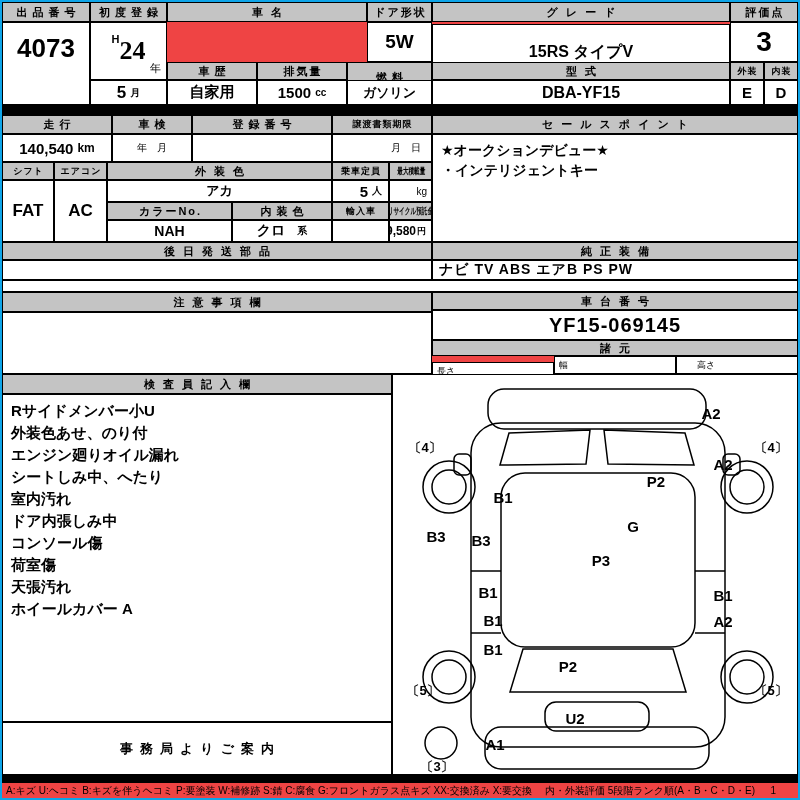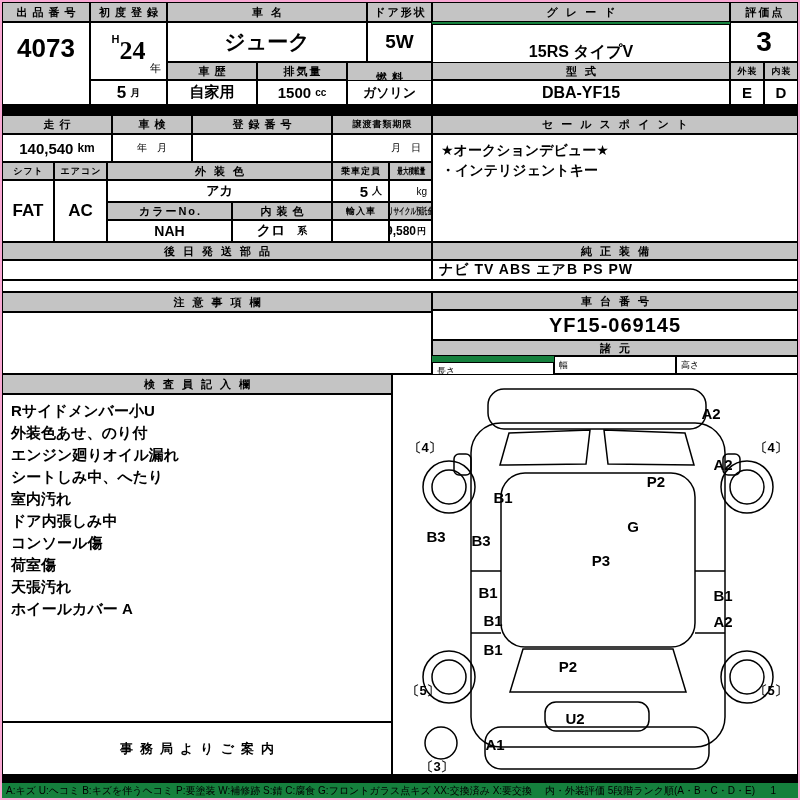--- a/index.html
+++ b/index.html
@@ -1,18 +1,18 @@
 <!DOCTYPE html>
 <html><head>
 <meta charset="utf-8">
 <style>
   * { margin:0; padding:0; box-sizing:border-box; }
   html,body { width:800px; height:800px; }
   body { background:#ffffff; font-family:"Liberation Sans","DejaVu Sans",sans-serif; color:#000; }
-  #sheet { position:relative; width:800px; height:800px; background:#15803d; border:2px solid #f9a8d4; overflow:hidden; }
+  #sheet { position:relative; width:800px; height:800px; background:#ef4444; border:2px solid #0ea5e9; overflow:hidden; }
   .cell { position:absolute; border:1px solid #000; background:#fff; display:flex; align-items:center; justify-content:center; overflow:hidden; }
   .hdr { background:#c4c4c4; font-weight:bold; font-size:11px; letter-spacing:5px; text-indent:5px; }
   .hdr.wide { letter-spacing:8px; text-indent:8px; }
   .hdr.tight { letter-spacing:2px; text-indent:2px; }
   .hdr.xs { font-size:9px; letter-spacing:1px; text-indent:1px; }
   .squeeze { transform:scaleX(.62); white-space:nowrap; letter-spacing:0; }
   .val { font-weight:bold; }
   .left { justify-content:flex-start; }
   .right { justify-content:flex-end; }
   .top-align { align-items:flex-start; }
@@ -46,21 +46,20 @@
     </div>
   <div class="cell val" style="left:88px;top:20px;width:77px;height:58px">
     <span class="era-prefix">H</span>
     <span class="era-year">24</span>
     <span class="corner-unit">年</span>
   </div>
   <div class="cell val" style="left:88px;top:78px;width:77px;height:25px;font-size:17px">
     <span>5</span>
     <span class="unit">月</span>
   </div>
-  <div class="cell val" style="left:165px;top:20px;width:200px;height:40px;font-size:21px">ジューク</div>
   <div class="cell val" style="left:365px;top:20px;width:65px;height:40px;font-size:19px">5W</div>
   <div class="cell val" style="left:430px;top:22px;width:298px;height:56px;font-size:16px">15RS タイプV</div>
   <div class="cell val" style="left:728px;top:20px;width:68px;height:40px;font-size:28px">3</div>
 
   <div class="cell hdr" style="left:165px;top:60px;width:90px;height:18px">車歴</div>
   <div class="cell hdr tight" style="left:255px;top:60px;width:90px;height:18px">排気量</div>
   <div class="cell hdr" style="left:345px;top:60px;width:85px;height:30px">燃料</div>
   <div class="cell hdr wide" style="left:430px;top:60px;width:298px;height:18px">型式</div>
   <div class="cell hdr xs" style="left:728px;top:60px;width:34px;height:18px">外装</div>
   <div class="cell hdr xs" style="left:762px;top:60px;width:34px;height:18px">内装</div>
@@ -140,21 +139,21 @@
   <div class="cell" style="left:0;top:310px;width:430px;height:62px"></div>
   <div class="cell hdr wide" style="left:430px;top:290px;width:366px;height:18px">車台番号</div>
   <div class="cell val" style="left:430px;top:308px;width:366px;height:30px;font-size:20px;letter-spacing:1px">YF15-069145</div>
   <div class="cell hdr wide" style="left:430px;top:338px;width:366px;height:16px">諸元</div>
   <div class="cell left" style="left:430px;top:360px;width:122px;height:18px;padding-left:4px">
       <span class="spec-lbl">長さ</span>
     </div>
   <div class="cell left" style="left:552px;top:354px;width:122px;height:18px;padding-left:4px">
       <span class="spec-lbl">幅</span>
     </div>
-  <div class="cell left" style="left:674px;top:354px;width:122px;height:18px;padding-left:4px">
+  <div class="cell left" style="left:674px;top:354px;width:122px;height:18px;padding-left:20px">
       <span class="spec-lbl">高さ</span>
     </div>
 
   <div class="cell hdr wide" style="left:0;top:372px;width:390px;height:20px">検査員記入欄</div>
   <div class="cell col" style="left:0;top:392px;width:390px;height:328px;padding:5px 8px">
       <div class="note-line">Rサイドメンバー小U</div>
       <div class="note-line">外装色あせ、のり付</div>
       <div class="note-line">エンジン廻りオイル漏れ</div>
       <div class="note-line">シートしみ中、へたり</div>
       <div class="note-line">室内汚れ</div>

